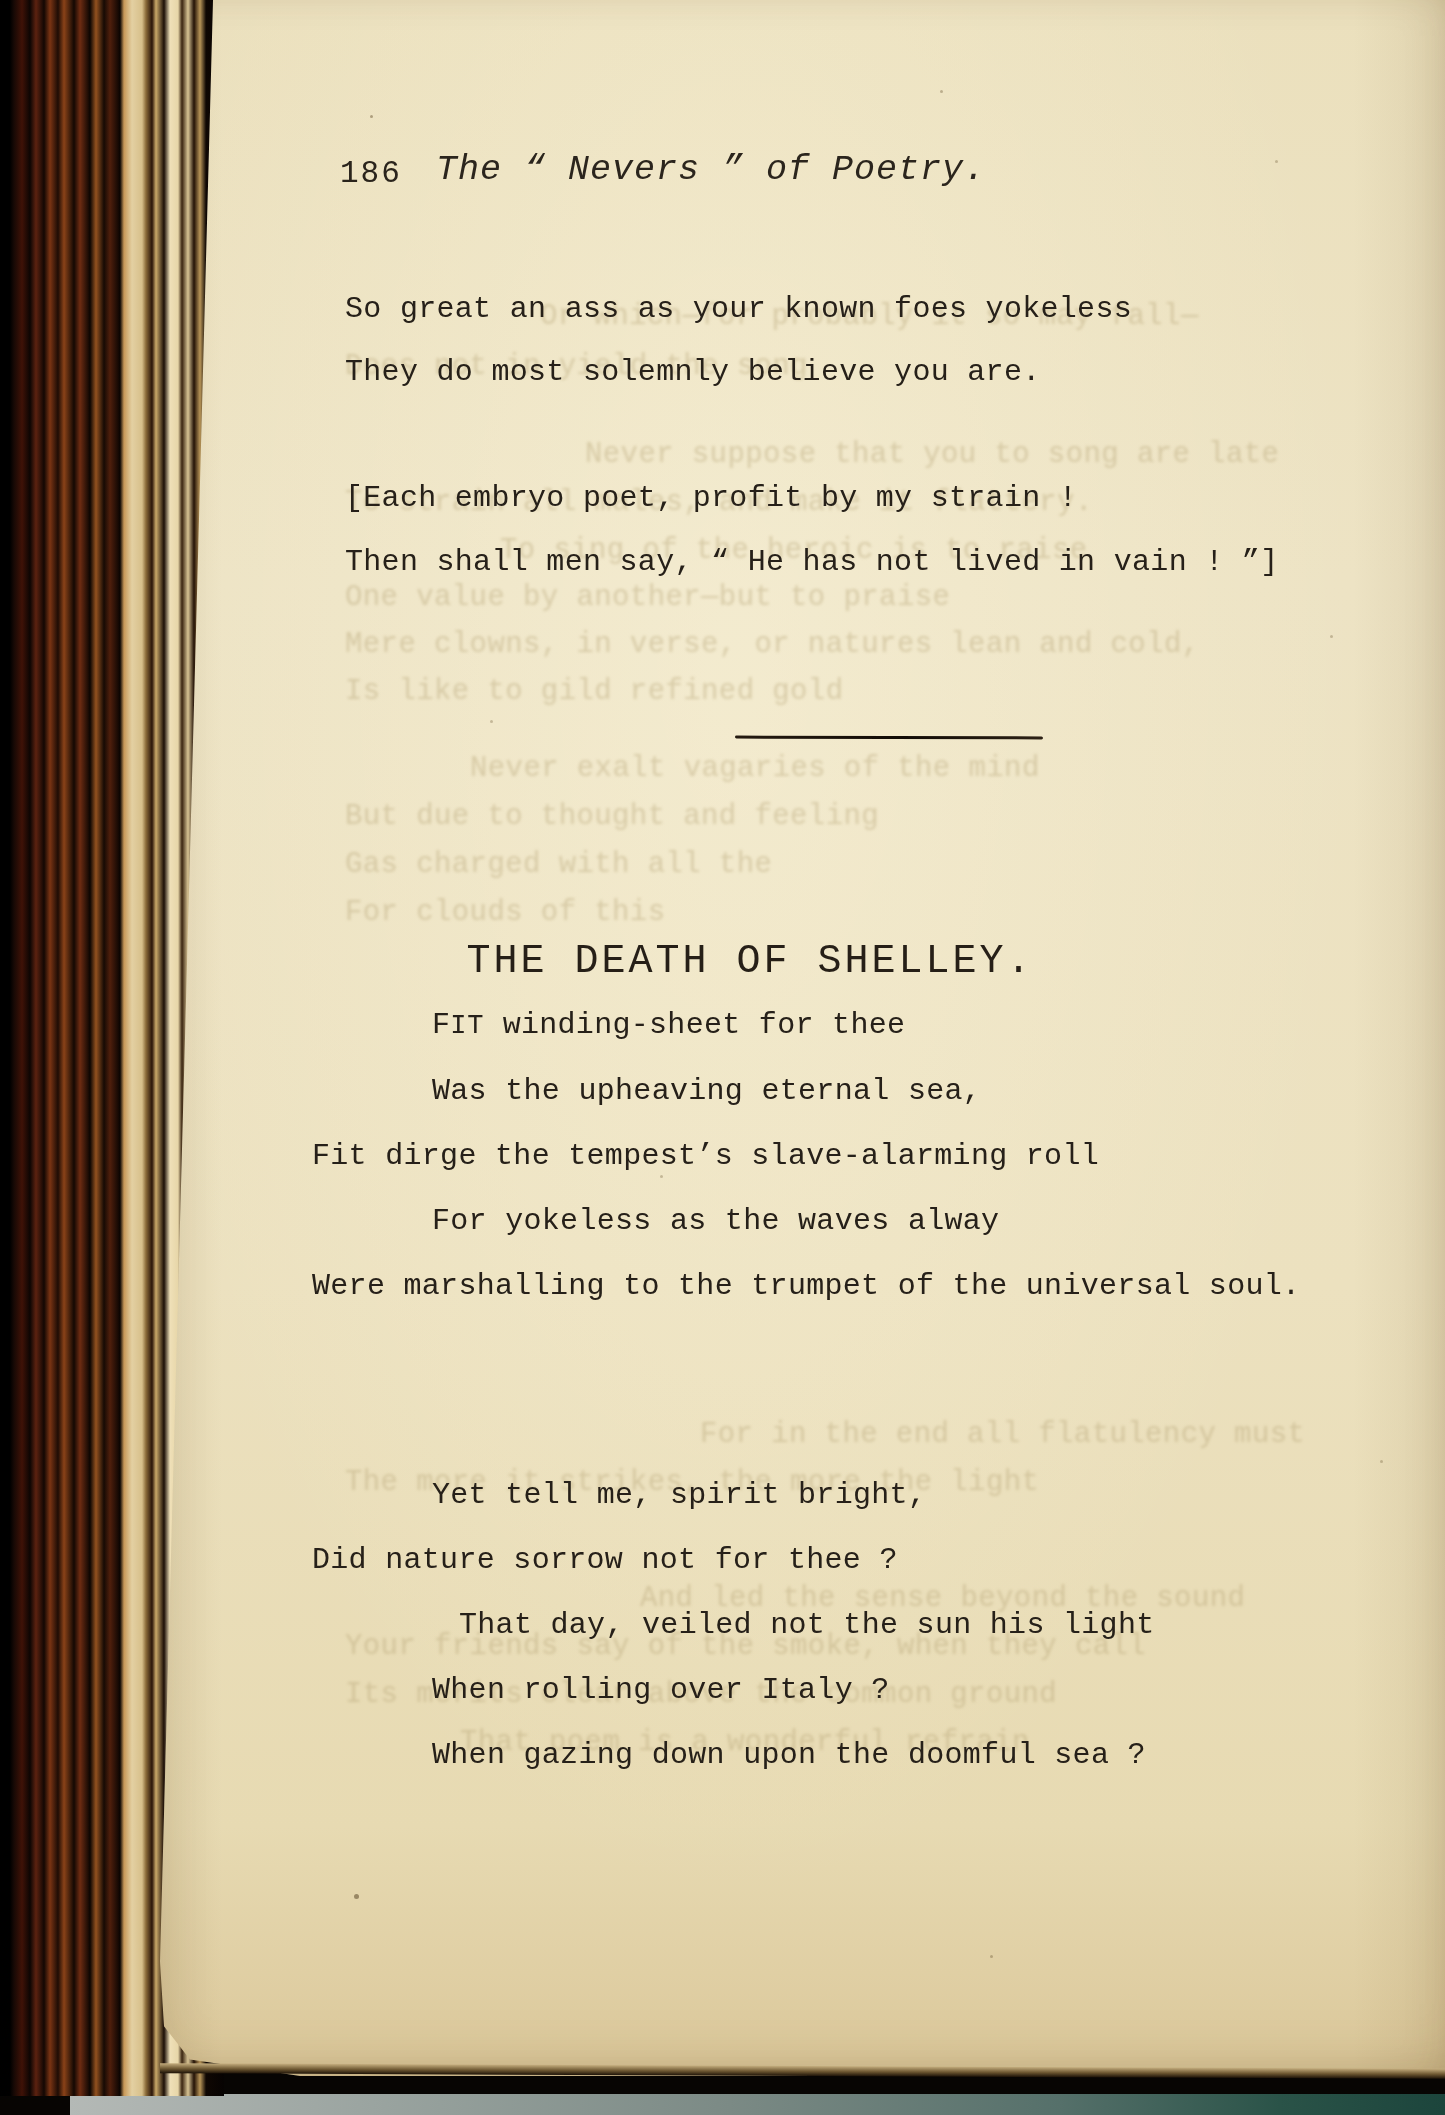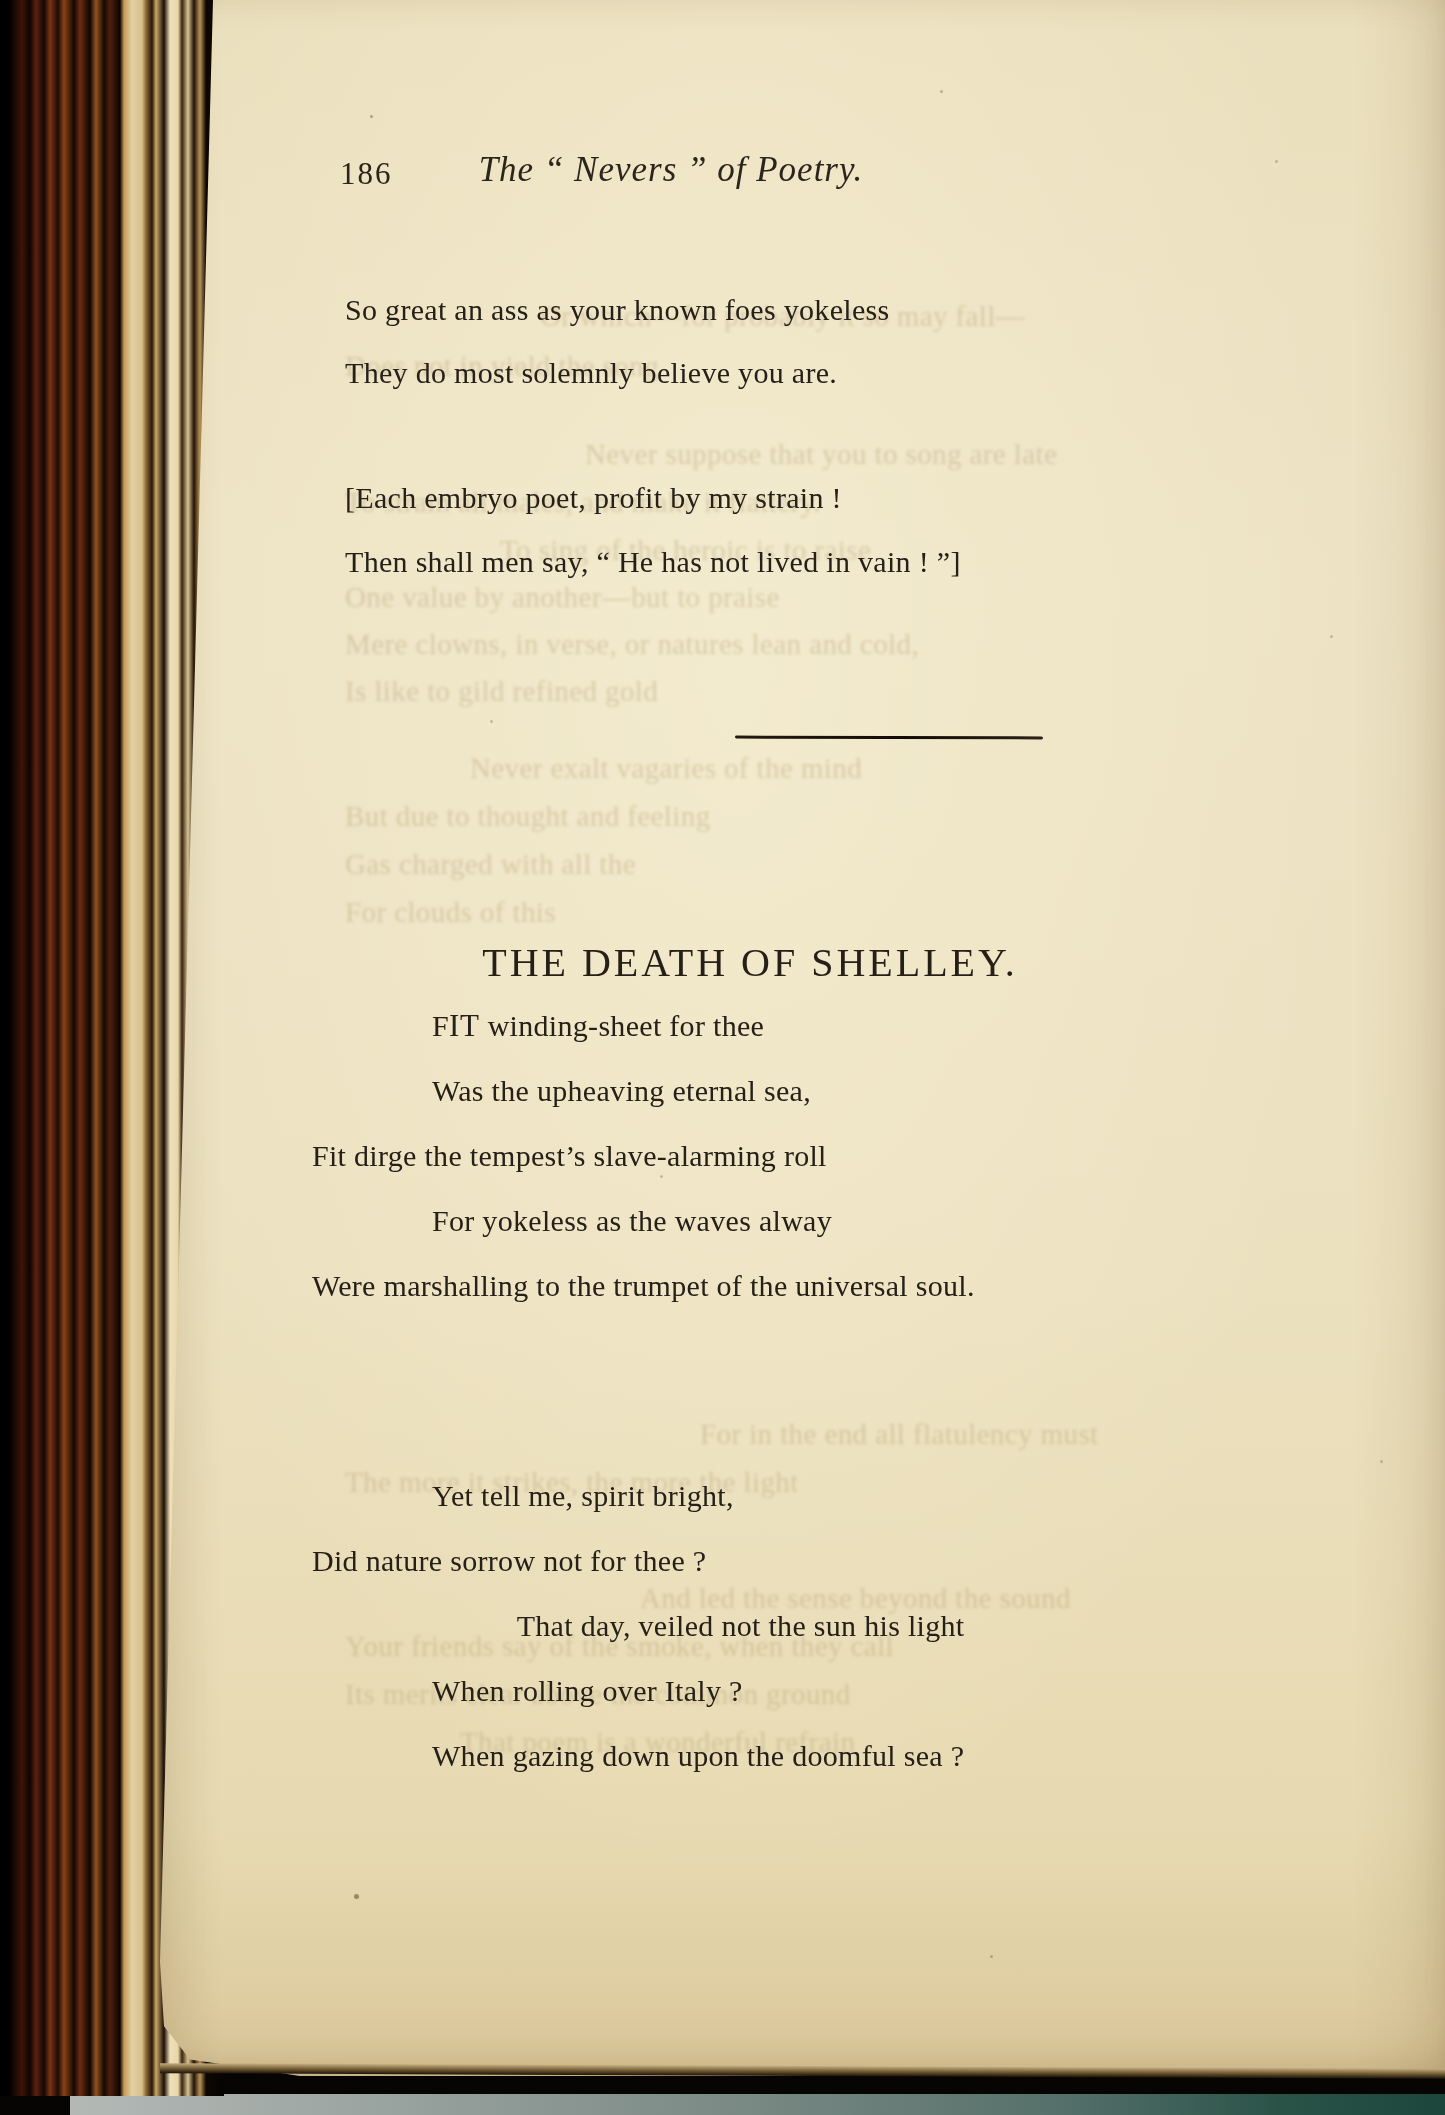--- a/index.html
+++ b/index.html
@@ -1,21 +1,21 @@
 <!DOCTYPE html>
 <html><head>
 <meta charset="utf-8">
 <style>
   html,body{margin:0;padding:0;background:#101010;}
   #scan{
     position:relative;
     width:1445px;height:2115px;
     background:#070503;
     overflow:hidden;
-    font-family:Liberation Serif, serif;
+    font-family:Liberation Mono, monospace;
     color:#262019;
   }
   
   #floor{
     position:absolute;left:70px;right:0;bottom:0;height:21px;
     background:linear-gradient(90deg,#b4b9b6 0%,#9aa4a0 22%,#7b8a85 48%,#55706a 72%,#2a5348 88%,#1c453c 100%);
   }
   #page-edges{
     position:absolute;left:0;top:0;width:224px;height:2096px;
     background:
@@ -74,21 +74,21 @@
     top:939px;left:308px;width:884px;text-align:center;
     font-size:40px;letter-spacing:3px;color:#261f17;white-space:nowrap;
   }
   #poem-stanza-1{top:993px;left:312px;}
   #poem-stanza-2{top:1463px;left:312px;}
   #poem-stanza-1 .line,#poem-stanza-2 .line{line-height:65px;}
   .ind0{padding-left:0;}
   .ind2{padding-left:120px;}
   .ind3{padding-left:147px;text-align:right;}
   .sc-lead{font-size:30px;}
-  .sc-rest{font-size:31px;letter-spacing:0.8px;text-align:right;}
+  .sc-rest{font-size:27px;letter-spacing:0.8px;text-align:right;}
   
   #ghosts{position:absolute;inset:0;z-index:2;}
   .ghost{
     position:absolute;font-size:29px;white-space:nowrap;
     color:#b4a274;opacity:0.42;filter:blur(1.7px);letter-spacing:0.4px;
   }
   
   #specks{
     position:absolute;z-index:2;width:3px;height:3px;border-radius:50%;
     background:rgba(95,75,40,0.45);left:370px;top:115px;

